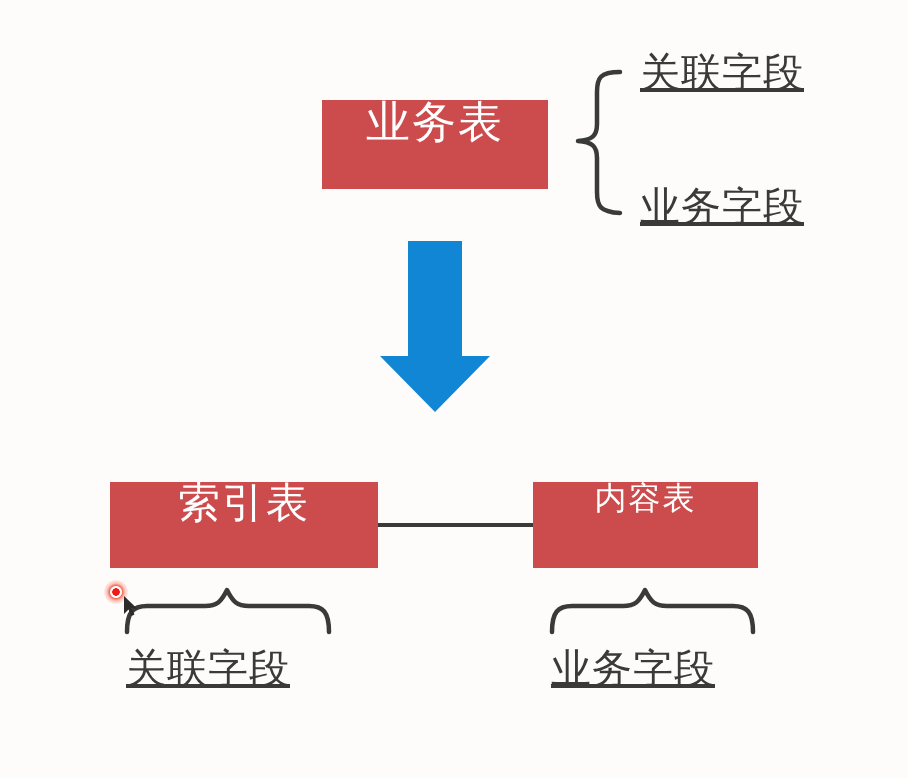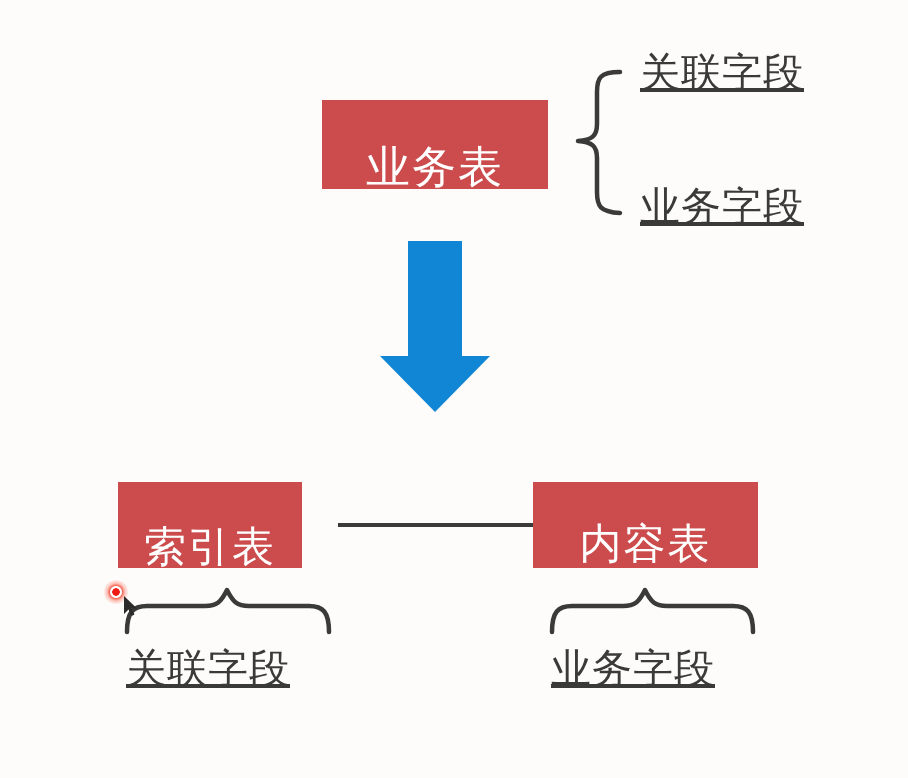--- a/index.html
+++ b/index.html
@@ -12,53 +12,52 @@
     width: 908px;
     height: 778px;
     background: #fdfcfa;
     font-family: "Liberation Sans", "DejaVu Sans", sans-serif;
     overflow: hidden;
   }
   .table-box {
     position: absolute;
     background: #cc4b4c;
     display: flex;
-    align-items: flex-end;
+    align-items: flex-start;
     justify-content: center;
     color: #ffffff;
     letter-spacing: 2px;
     user-select: none;
   }
   .box-label {
     color: #ffffff;
     line-height: 1;
     white-space: nowrap;
   }
   #box-business {
     left: 322px;
     top: 100px;
     width: 226px;
     height: 89px;
   }
   #box-business .box-label { font-size: 44px; }
   #box-index {
     left: 110px;
     top: 482px;
-    width: 184px;
+    width: 268px;
     height: 86px;
-    margin-left: 8px;
   }
   #box-index .box-label { font-size: 42px; }
   #box-content {
     left: 533px;
     top: 482px;
     width: 225px;
     height: 86px;
   }
-  #box-content .box-label { font-size: 42px; font-family: Liberation Mono, monospace; }
+  #box-content .box-label { font-size: 32px; }
 
   .side-label {
     position: absolute;
     color: #3a3a38;
     font-size: 40px;
     line-height: 1;
     white-space: nowrap;
     letter-spacing: 1px;
     user-select: none;
     text-decoration: underline;

